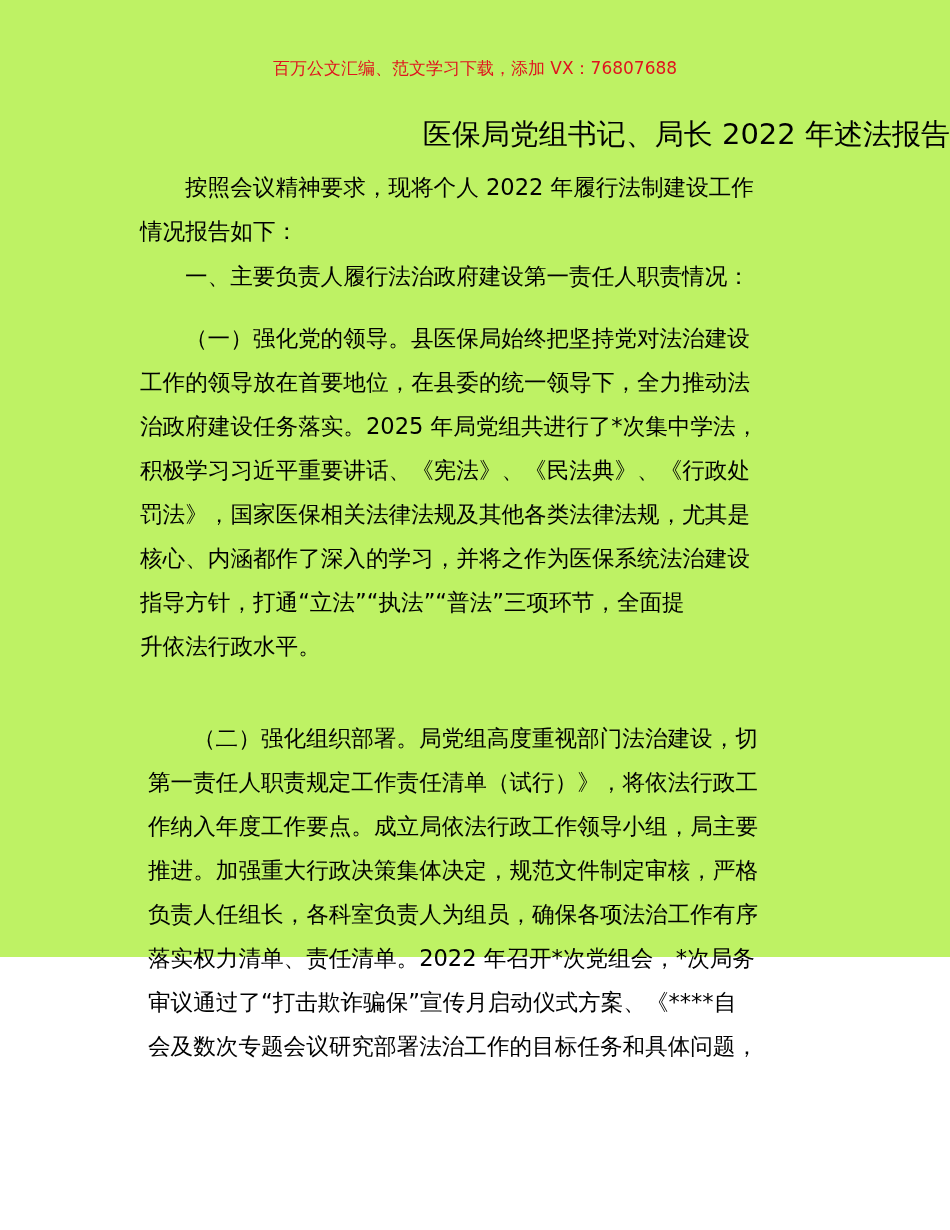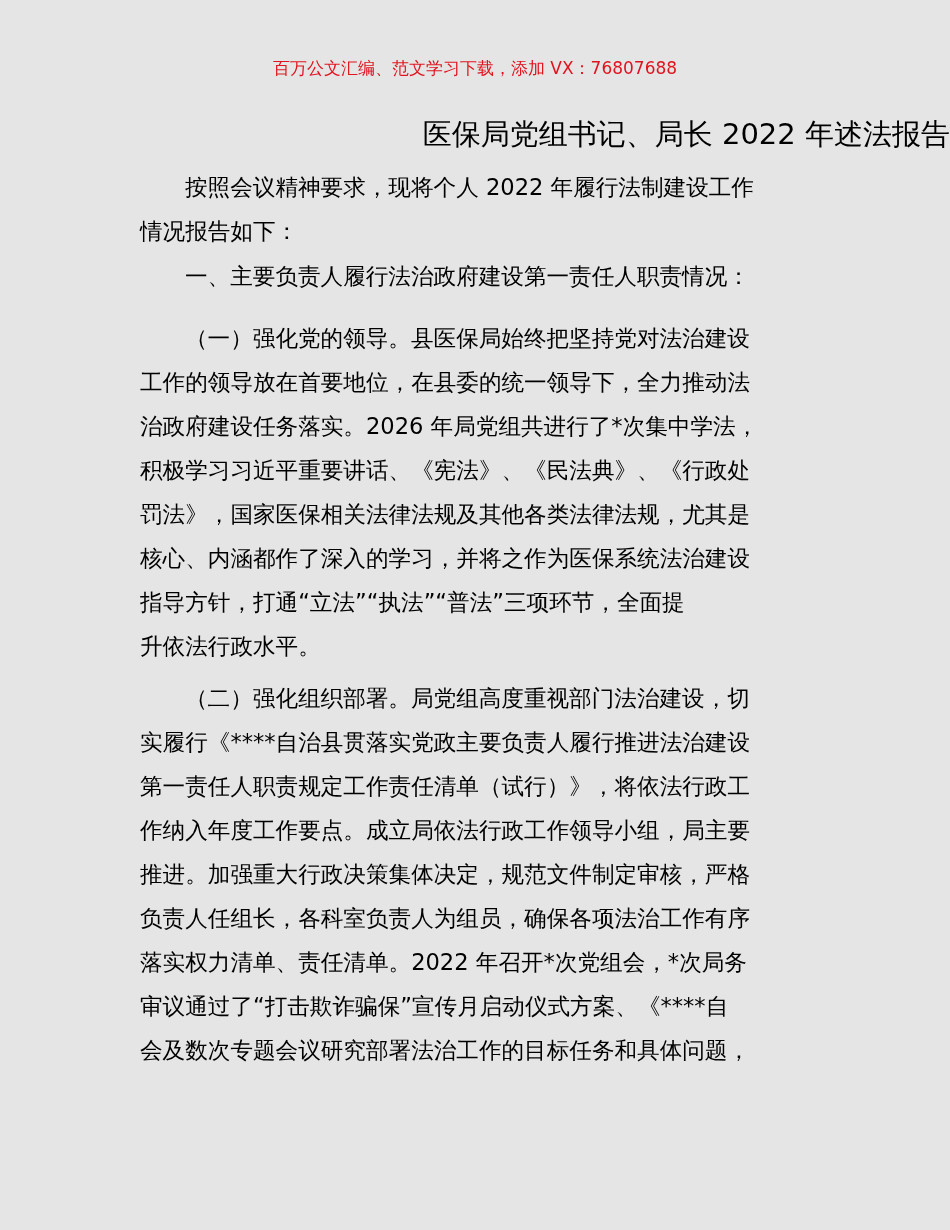--- a/index.html
+++ b/index.html
@@ -13,22 +13,22 @@
       position: relative;
       overflow: hidden;
       font-family: "DejaVu Sans", "Liberation Sans", sans-serif;
       color: #000000;
     }
     .page {
       position: absolute;
       left: 0;
       top: 0;
       width: 950px;
-      height: 1230px;
-      background: #e5e5e5;
+      height: 957px;
+      background: #bef264;
     }
     .watermark {
       position: absolute;
       top: 57px;
       left: 0;
       width: 950px;
       text-align: center;
       font-size: 17px;
       color: #e0141e;
       letter-spacing: 0px;
@@ -76,31 +76,30 @@
     <span class="line">情况报告如下：</span>
   </div>
 
   <div class="body-text" style="top:254px;">
     <span class="line indent">一、主要负责人履行法治政府建设第一责任人职责情况：</span>
   </div>
 
   <div class="body-text" style="top:316px;">
     <span class="line indent">（一）强化党的领导。县医保局始终把坚持党对法治建设</span>
     <span class="line">工作的领导放在首要地位，在县委的统一领导下，全力推动法</span>
-    <span class="line">治政府建设任务落实。2026 年局党组共进行了*次集中学法，</span>
+    <span class="line">治政府建设任务落实。2025 年局党组共进行了*次集中学法，</span>
     <span class="line">积极学习习近平重要讲话、《宪法》、《民法典》、《行政处</span>
     <span class="line">罚法》，国家医保相关法律法规及其他各类法律法规，尤其是</span>
     <span class="line">核心、内涵都作了深入的学习，并将之作为医保系统法治建设</span>
     <span class="line">指导方针，打通“立法”“执法”“普法”三项环节，全面提</span>
     <span class="line">升依法行政水平。</span>
   </div>
 
-  <div class="body-text" style="top:676px;">
+  <div class="body-text" style="top:716px;margin-left:8px;">
     <span class="line indent">（二）强化组织部署。局党组高度重视部门法治建设，切</span>
-    <span class="line">实履行《****自治县贯落实党政主要负责人履行推进法治建设</span>
     <span class="line">第一责任人职责规定工作责任清单（试行）》，将依法行政工</span>
     <span class="line">作纳入年度工作要点。成立局依法行政工作领导小组，局主要</span>
     <span class="line">推进。加强重大行政决策集体决定，规范文件制定审核，严格</span>
     <span class="line">负责人任组长，各科室负责人为组员，确保各项法治工作有序</span>
     <span class="line">落实权力清单、责任清单。2022 年召开*次党组会，*次局务</span>
     <span class="line">审议通过了“打击欺诈骗保”宣传月启动仪式方案、《****自</span>
     <span class="line">会及数次专题会议研究部署法治工作的目标任务和具体问题，</span>
   </div>
 
 </div>

